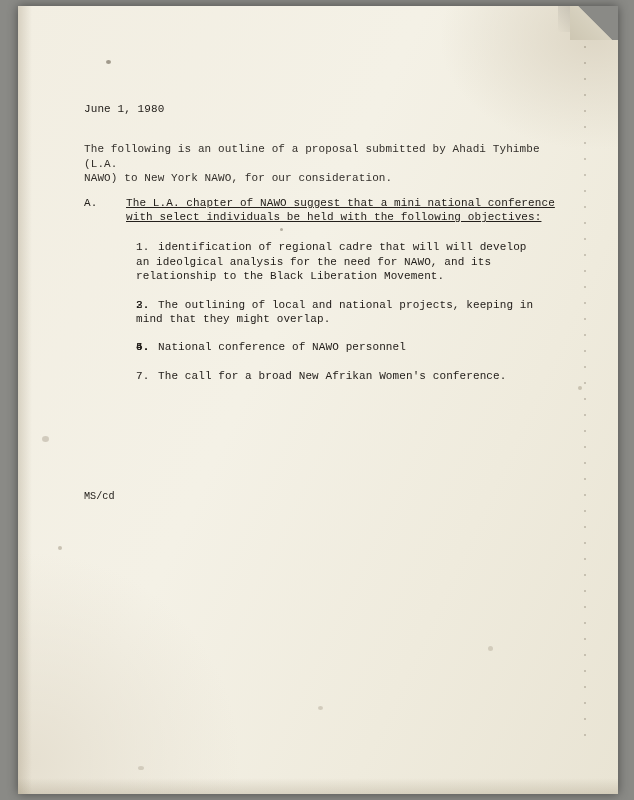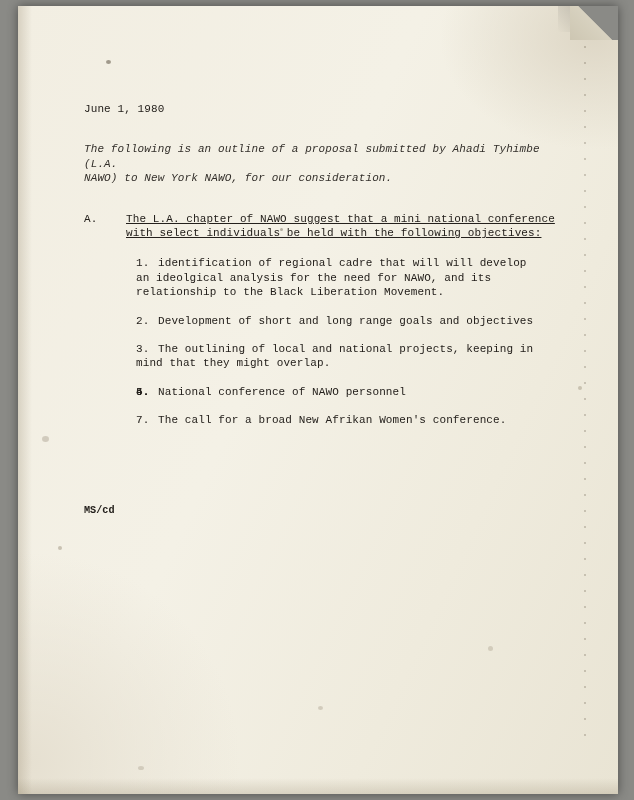--- a/index.html
+++ b/index.html
@@ -95,23 +95,22 @@
     top: 96px;
     width: 480px;
     font-family: "Liberation Mono", "DejaVu Sans Mono", monospace;
     font-size: 11px;
     line-height: 14.4px;
     color: #24201c;
     letter-spacing: 0.1px;
   }
   .date-line { margin: 0 0 26px 0; }
   .para {
-    margin: 0 0 26px 0;
+    margin: 0 0 10px 0;
     white-space: pre-wrap;
-    font-style: italic;
   }
   .section {
     position: relative;
     margin: 0 0 16px 0;
   }
   .sec-marker {
     position: absolute;
     left: 0;
     top: 0;
   }
@@ -135,25 +134,24 @@
     left: 0;
     top: 0;
   }
   .item-text {
     margin-left: 22px;
     white-space: pre-wrap;
   }
   .initials {
     position: absolute;
     left: 66px;
-    top: 499px;
+    top: 485px;
     font-family: "Liberation Mono", "DejaVu Sans Mono", monospace;
     font-size: 10.2px;
     color: #24201c;
-    font-weight: bold;
   }
   .ink-fade { opacity: .93; }
 </style>
 </head>
 <body>
 
 <div class="page-wrap">
   <div class="paper">
 
     <div class="edge-left"></div>
@@ -186,21 +184,20 @@
 
       <ul class="items">
         <li class="item">
           <span class="item-num">1.</span>
           <span class="item-text">identification of regional cadre that will will develop
 an ideolgical analysis for the need for NAWO, and its
 relationship to the Black Liberation Movement.</span>
         </li>
         <li class="item">
           <span class="item-num">2.</span>
-          <span class="item-text">Development of short and long range goals and objectives</span>
         </li>
         <li class="item">
           <span class="item-num">3.</span>
           <span class="item-text">The outlining of local and national projects, keeping in
 mind that they might overlap.</span>
         </li>
         <li class="item">
           <span class="item-num">4.</span>
         </li>
         <li class="item">

